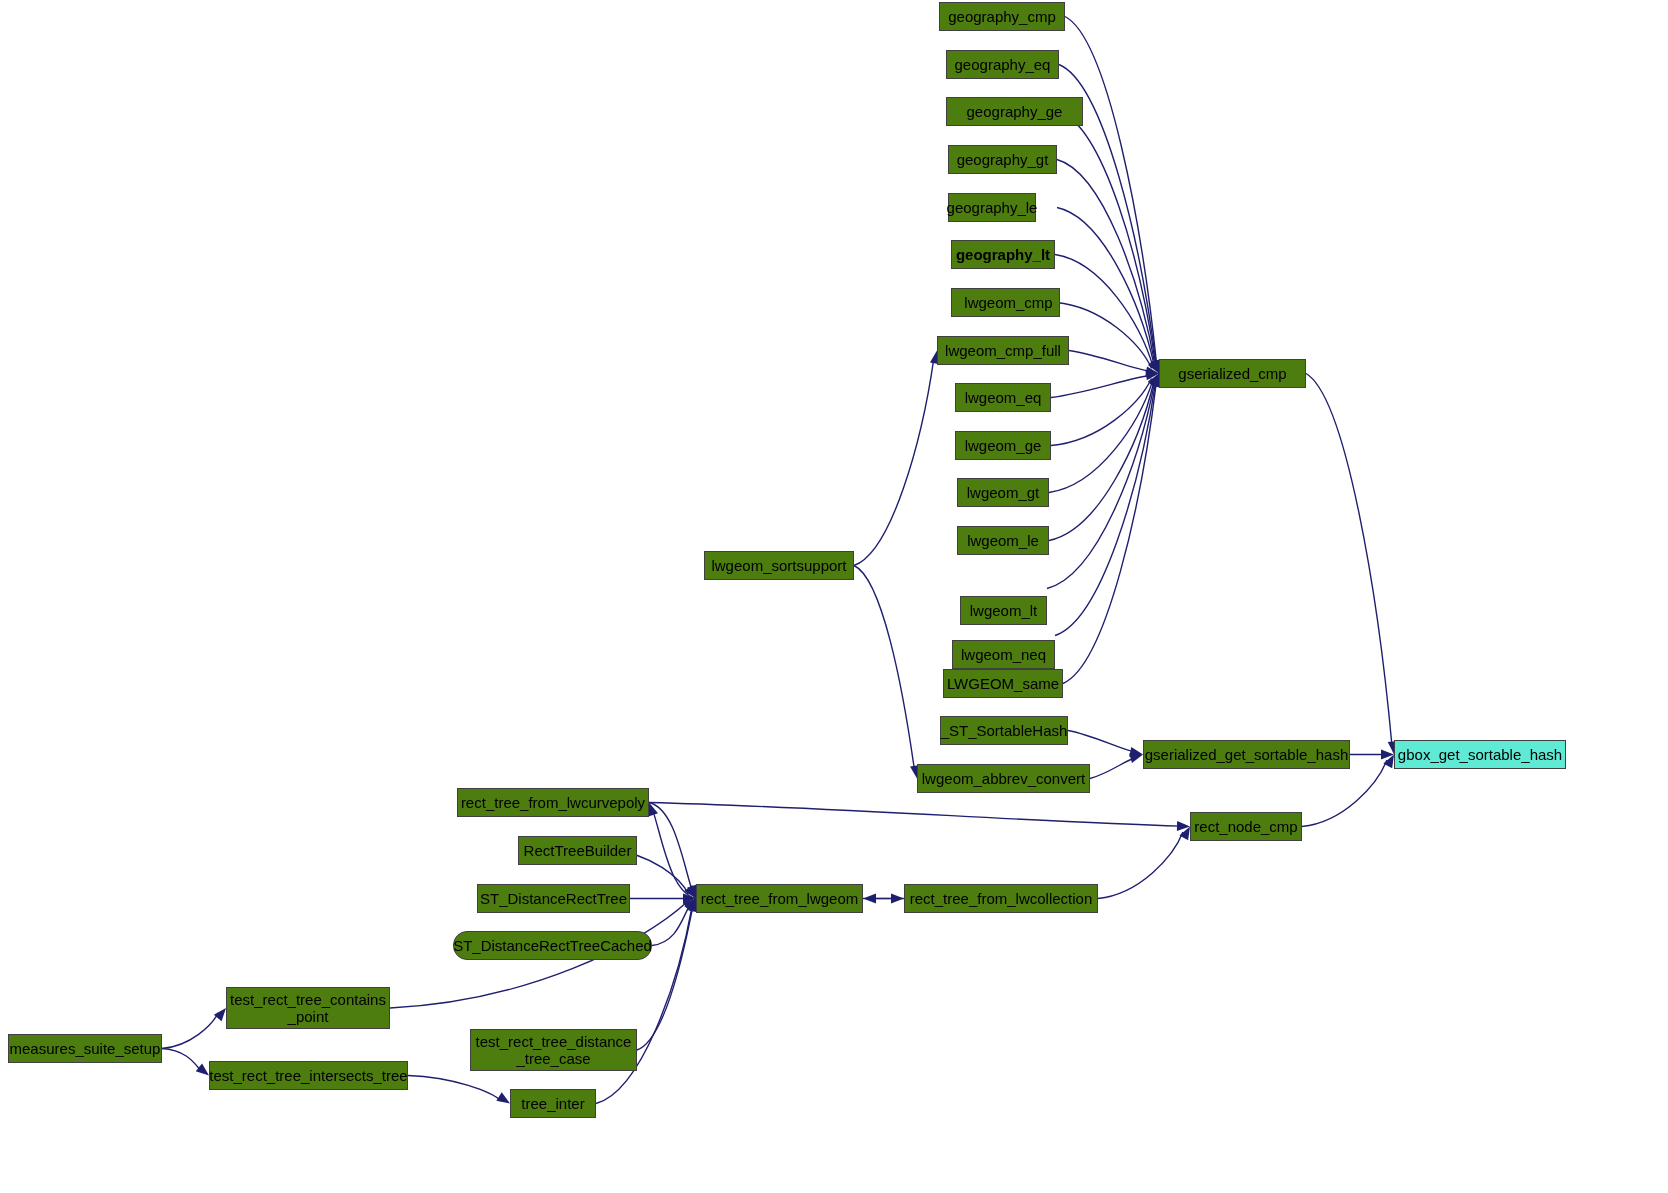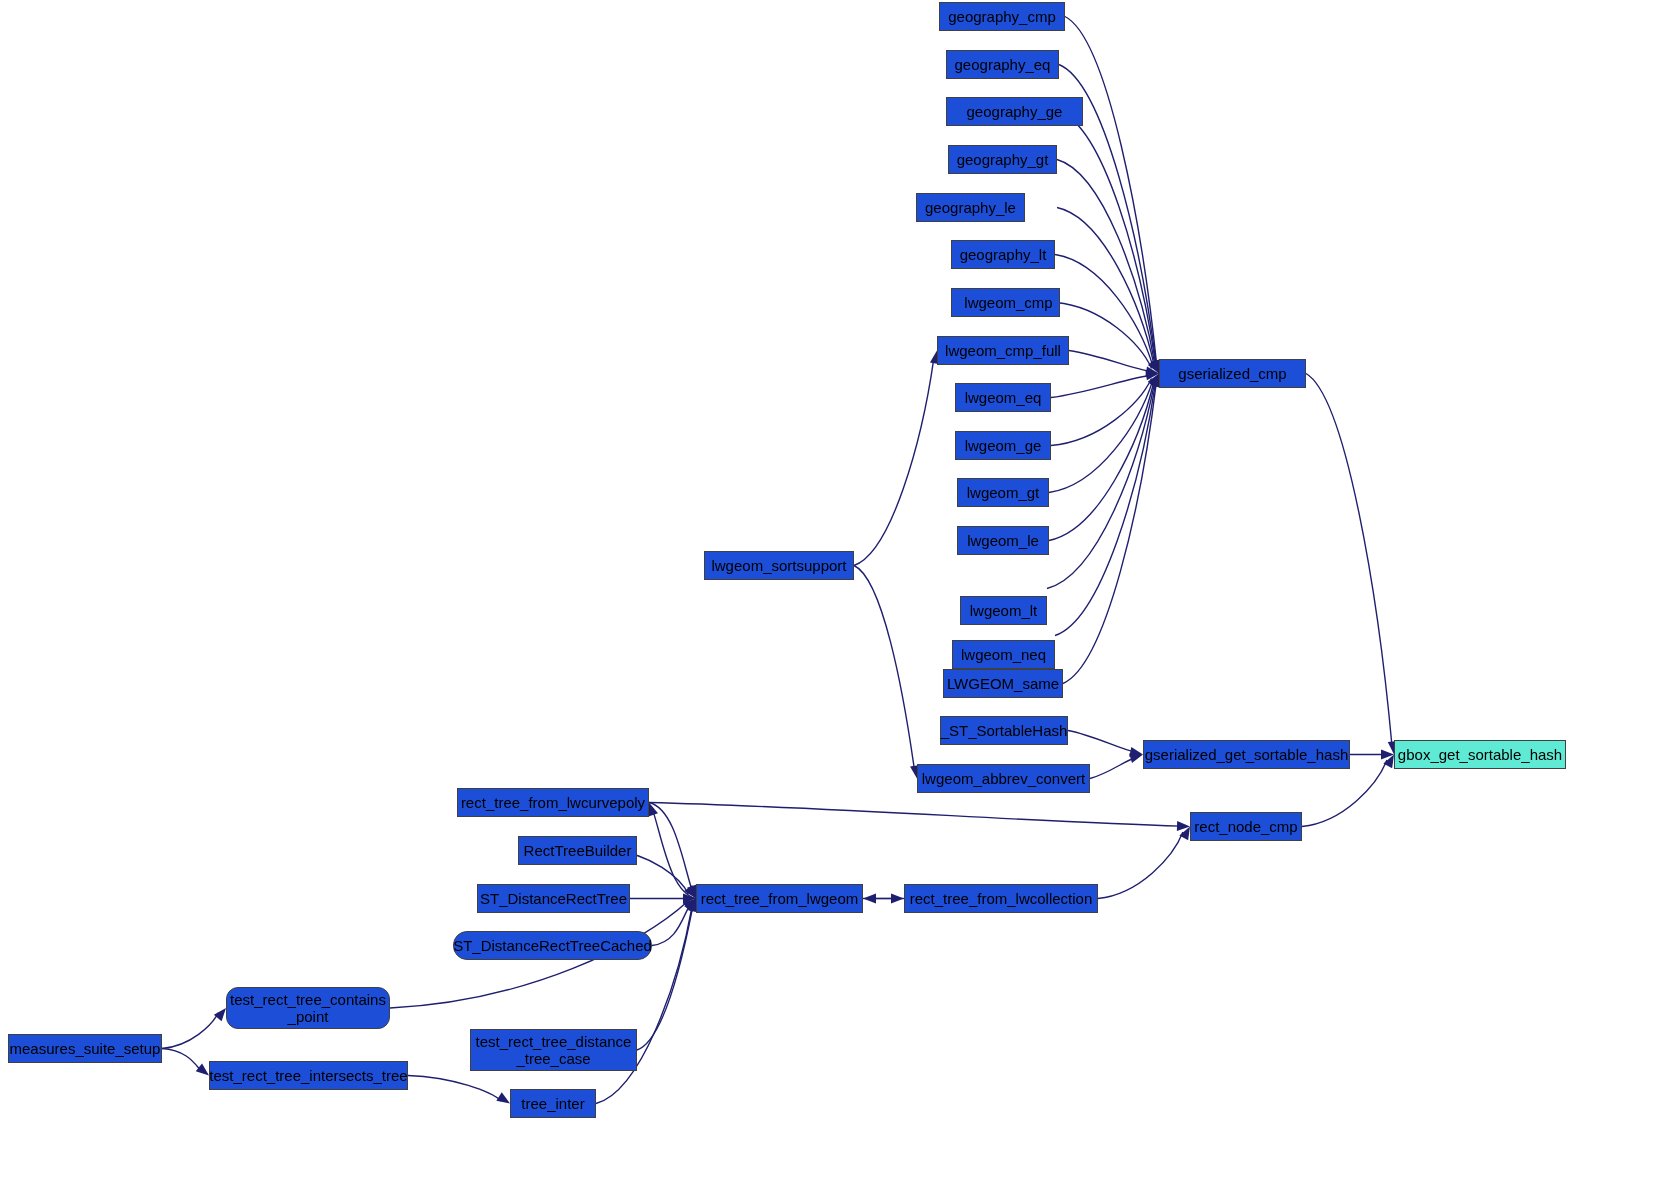--- a/index.html
+++ b/index.html
@@ -19,21 +19,21 @@
     left: 0;
     top: 0;
     width: 1668px;
     height: 1193px;
     overflow: visible;
   }
   .node {
     position: absolute;
     box-sizing: border-box;
     border: 1px solid #404040;
-    background: #1d4ed8;
+    background: #4d7c0f;
     color: #000000;
     font-size: 15px;
     line-height: 17px;
     display: flex;
     align-items: center;
     justify-content: center;
     text-align: center;
     white-space: pre-line;
     padding: 0 6px;
     letter-spacing: 0px;
@@ -129,22 +129,22 @@
       <path d="M 162 1048.5 C 187 1050.12, 195 1064.16, 201.1960501177631 1071.0168798548852" class="edge"></path>
       <polygon points="209,1075.5 202.04527828759657,1063.4321979671927 195.75106087190196,1071.202836752001" class="arrowfill"></polygon>
       <path d="M 408 1075.5 C 453.9 1077.18, 491.64 1091.74, 501.3210646687459 1101.1175471639694" class="edge"></path>
       <polygon points="510,1103.5 501.749901439783,1092.277884613554 496.35624127366384,1100.6985989545362" class="arrowfill"></polygon>
     </svg>
   <div id="nodes">
       <div class="node" style="left: 939px; top: 2px; width: 126px; height: 29px;">geography_cmp</div>
       <div class="node" style="left: 946px; top: 50px; width: 113px; height: 29px;">geography_eq</div>
       <div class="node" style="left: 946px; top: 97px; width: 137px; height: 29px; text-align: center;">geography_ge</div>
       <div class="node" style="left: 948px; top: 145px; width: 109px; height: 29px;">geography_gt</div>
-      <div class="node" style="left: 916px; top: 193px; width: 109px; height: 29px;">geography_le</div>
-      <div class="node" style="left: 951px; top: 240px; width: 104px; height: 29px;">geography_lt</div>
+      <div class="node" style="left: 948px; top: 193px; width: 88px; height: 29px;">geography_le</div>
+      <div class="node" style="left: 951px; top: 240px; width: 104px; height: 29px; font-weight: bold;">geography_lt</div>
       <div class="node" style="left: 951px; top: 288px; width: 109px; height: 29px; padding-left: 12px;">lwgeom_cmp</div>
       <div class="node" style="left: 937px; top: 336px; width: 132px; height: 29px;">lwgeom_cmp_full</div>
       <div class="node" style="left: 955px; top: 383px; width: 96px; height: 29px;">lwgeom_eq</div>
       <div class="node" style="left: 955px; top: 431px; width: 96px; height: 29px;">lwgeom_ge</div>
       <div class="node" style="left: 957px; top: 478px; width: 92px; height: 29px;">lwgeom_gt</div>
       <div class="node" style="left: 957px; top: 526px; width: 92px; height: 29px;">lwgeom_le</div>
       <div class="node" style="left: 960px; top: 574px; width: 87px; height: 29px; margin-top: 22px;">lwgeom_lt</div>
       <div class="node" style="left: 952px; top: 621px; width: 103px; height: 29px; margin-top: 19px;">lwgeom_neq</div>
       <div class="node" style="left: 943px; top: 669px; width: 120px; height: 29px;">LWGEOM_same</div>
       <div class="node" style="left: 940px; top: 716px; width: 128px; height: 29px;">_ST_SortableHash</div>
@@ -153,21 +153,21 @@
       <div class="node" style="left: 1159px; top: 359px; width: 147px; height: 29px;">gserialized_cmp</div>
       <div class="node" style="left: 1143px; top: 740px; width: 207px; height: 29px;">gserialized_get_sortable_hash</div>
       <div class="node highlight" style="left: 1394px; top: 740px; width: 172px; height: 29px;">gbox_get_sortable_hash</div>
       <div class="node" style="left: 1190px; top: 812px; width: 112px; height: 29px;">rect_node_cmp</div>
       <div class="node" style="left: 457px; top: 788px; width: 192px; height: 29px;">rect_tree_from_lwcurvepoly</div>
       <div class="node" style="left: 494px; top: 836px; width: 119px; height: 29px; margin-left: 24px;">RectTreeBuilder</div>
       <div class="node" style="left: 477px; top: 884px; width: 153px; height: 29px;">ST_DistanceRectTree</div>
       <div class="node" style="left: 453px; top: 931px; width: 199px; height: 29px; border-radius: 14px;">ST_DistanceRectTreeCached</div>
       <div class="node" style="left: 696px; top: 884px; width: 167px; height: 29px;">rect_tree_from_lwgeom</div>
       <div class="node" style="left: 904px; top: 884px; width: 194px; height: 29px;">rect_tree_from_lwcollection</div>
-      <div class="node" style="left: 226px; top: 987px; width: 164px; height: 42px; border-radius: 12px;">test_rect_tree_contains
+      <div class="node" style="left: 226px; top: 987px; width: 164px; height: 42px;">test_rect_tree_contains
 _point</div>
       <div class="node" style="left: 470px; top: 1029px; width: 167px; height: 42px;">test_rect_tree_distance
 _tree_case</div>
       <div class="node" style="left: 8px; top: 1034px; width: 154px; height: 29px;">measures_suite_setup</div>
       <div class="node" style="left: 209px; top: 1061px; width: 199px; height: 29px;">test_rect_tree_intersects_tree</div>
       <div class="node" style="left: 510px; top: 1089px; width: 86px; height: 29px;">tree_inter</div>
     </div>
 </div>
 
 </body></html>

